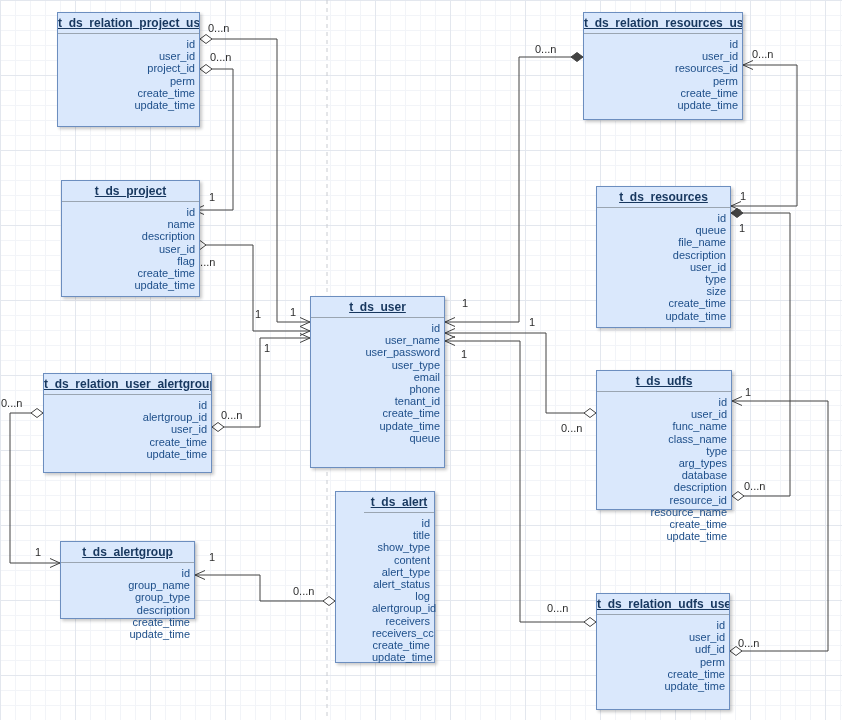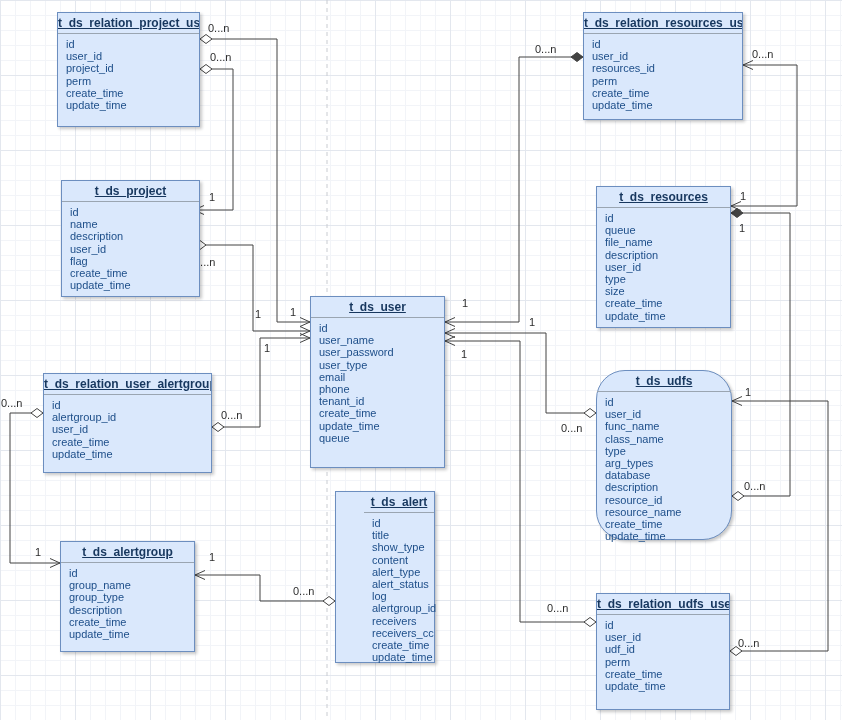--- a/index.html
+++ b/index.html
@@ -34,20 +34,21 @@
     text-decoration:underline;
     color:#17375e;
     font-size:12px;
     border-bottom:1px solid #9aa5b1;
     white-space:nowrap;
     overflow:hidden;
   }
   .entity .fields{
     padding:4px 4px 2px 8px;
     color:#1d4e89;
+    text-align:right;
   }
   .entity .field{
     line-height:12.2px;
     height:12.2px;
     white-space:nowrap;
   }
   .edge-label{
     font-size:11px;
     fill:#2d2d2d;
   }
@@ -185,38 +186,38 @@
     <div class="entity" style="left: 43px; top: 373px; width: 169px; height: 100px;">
       <div class="title">t_ds_relation_user_alertgroup</div>
       <div class="fields">
         <div class="field">id</div>
         <div class="field">alertgroup_id</div>
         <div class="field">user_id</div>
         <div class="field">create_time</div>
         <div class="field">update_time</div>
       </div>
     </div>
-    <div class="entity" style="left: 596px; top: 370px; width: 136px; height: 170px; border-radius: 29px;">
+    <div class="entity" style="left: 596px; top: 370px; width: 136px; height: 140px;">
       <div class="title">t_ds_udfs</div>
       <div class="fields">
         <div class="field">id</div>
         <div class="field">user_id</div>
         <div class="field">func_name</div>
         <div class="field">class_name</div>
         <div class="field">type</div>
         <div class="field">arg_types</div>
         <div class="field">database</div>
         <div class="field">description</div>
         <div class="field">resource_id</div>
         <div class="field">resource_name</div>
         <div class="field">create_time</div>
         <div class="field">update_time</div>
       </div>
     </div>
-    <div class="entity" style="left: 60px; top: 541px; width: 135px; height: 111px;">
+    <div class="entity" style="left: 60px; top: 541px; width: 135px; height: 78px;">
       <div class="title">t_ds_alertgroup</div>
       <div class="fields">
         <div class="field">id</div>
         <div class="field">group_name</div>
         <div class="field">group_type</div>
         <div class="field">description</div>
         <div class="field">create_time</div>
         <div class="field">update_time</div>
       </div>
     </div>

